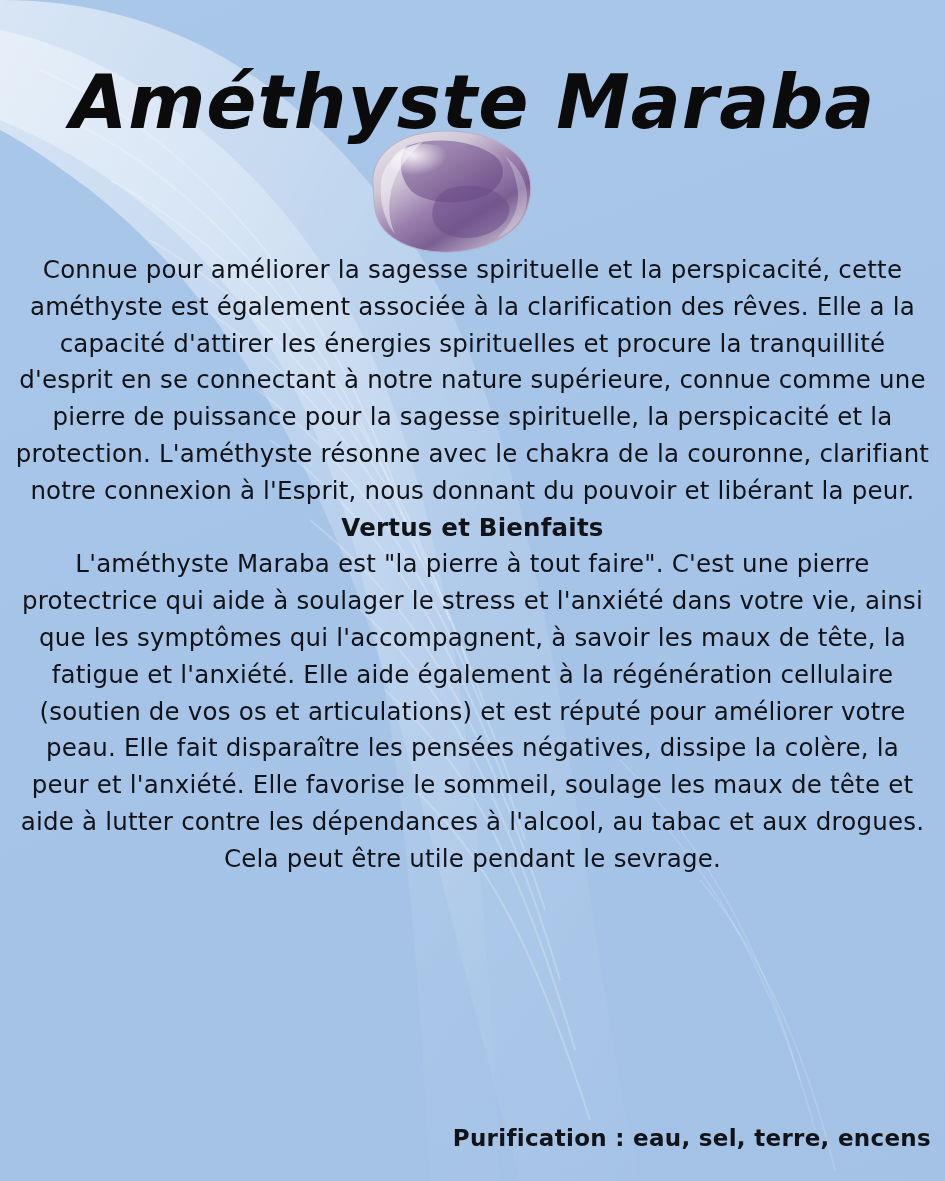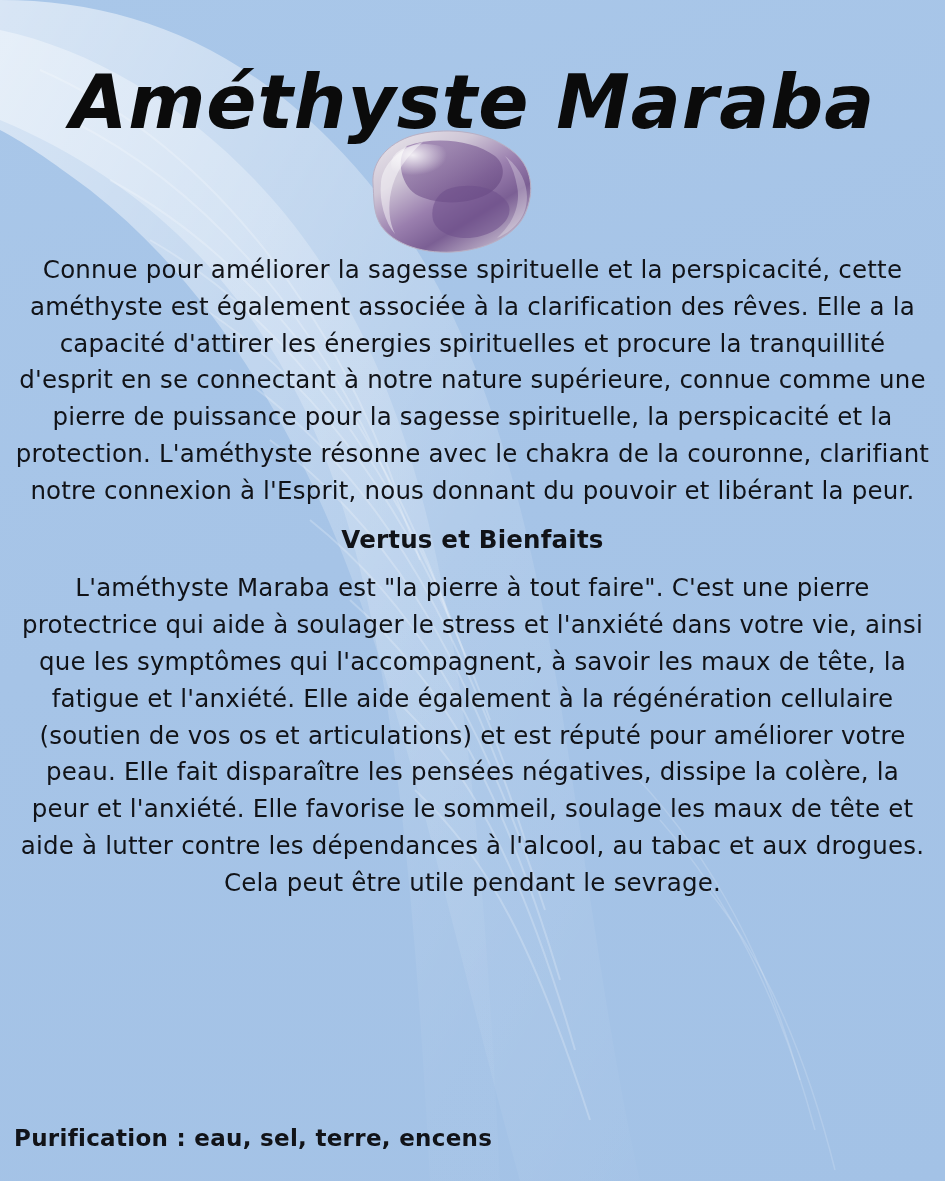--- a/index.html
+++ b/index.html
@@ -92,28 +92,28 @@
     letter-spacing: 0.2px;
     z-index: 5;
   }
   .para {
     margin: 0 0 0 0;
   }
   .subheading {
     font-weight: bold;
     font-size: 24.5px;
     line-height: 36.8px;
-    margin: 12px;
+    margin: 0;
   }
   .footer {
     position: absolute;
     left: 14px;
     width: 917px;
     bottom: 24px;
-    text-align: left;
+    text-align: right;
     font-weight: bold;
     font-size: 23px;
     line-height: 38px;
     color: #111318;
     letter-spacing: 0.3px;
     z-index: 5;
   }
 </style>
 </head>
 <body>

